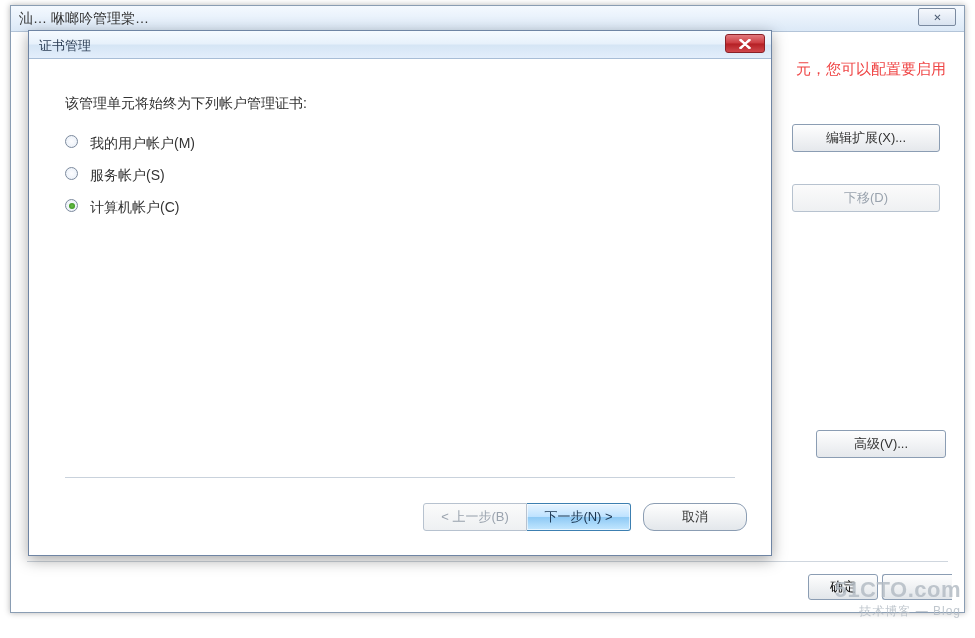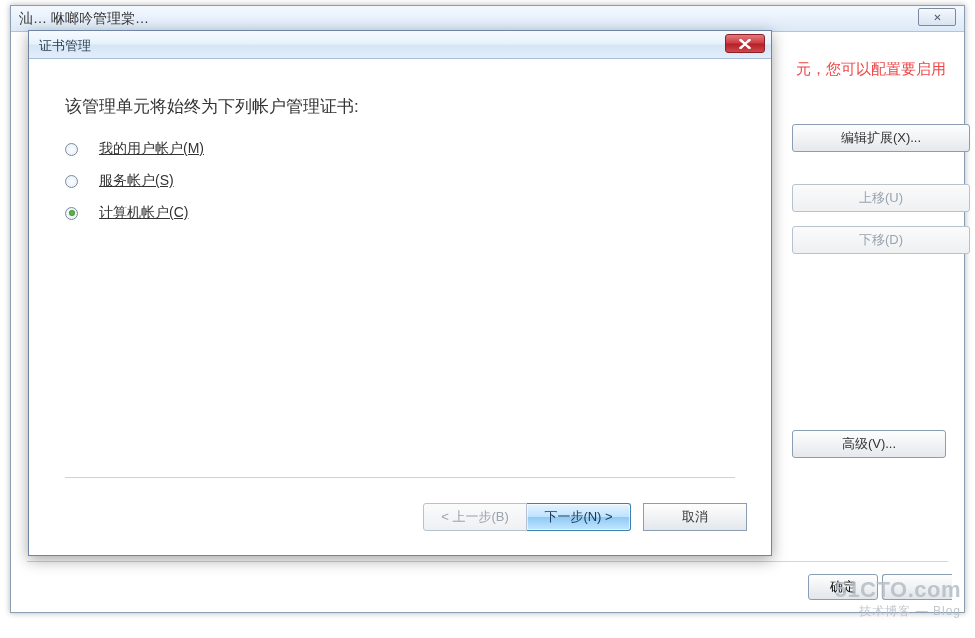--- a/index.html
+++ b/index.html
@@ -67,21 +67,21 @@
       color: #ef4444;
     }
     .bg-buttons {
       position: absolute;
       right: 18px;
       top: 92px;
       width: 154px;
     }
     .bg-btn {
       display: block;
-      width: 178px;
+      width: 148px;
       height: 28px;
       margin-bottom: 14px;
       border: 1px solid #8b9db3;
       border-radius: 3px;
       background: linear-gradient(#fefefe, #e5e8ec);
       color: #333;
       font-size: 13px;
       text-align: center;
       line-height: 26px;
       cursor: pointer;
@@ -173,33 +173,31 @@
       cursor: pointer;
     }
     .dlg-close svg { width: 14px; height: 10px; }
 
     .dlg-body {
       position: relative;
       padding: 36px 36px 0 36px;
       height: calc(100% - 28px - 64px);
     }
     .dlg-instruction {
-      font-size: 17px;
+      font-size: 14px;
       color: #333;
       margin-bottom: 22px;
     }
     .radio-row {
       display: flex;
-      align-items: center;
-      gap: 21px;
+      gap: 12px;
       margin-bottom: 14px;
       font-size: 14px;
       color: #333;
       cursor: pointer;
-      text-decoration: underline;
     }
     .radio {
       width: 13px; height: 13px;
       border: 1px solid #7c8a9d;
       border-radius: 50%;
       background: radial-gradient(#fdfdff, #e6edf6);
       position: relative;
       flex-shrink: 0;
     }
     .radio.checked::after {
@@ -224,21 +222,21 @@
     .dlg-hr {
       position: absolute;
       left: 36px;
       right: 36px;
       top: -14px;
       border-top: 1px solid #c9d2dc;
     }
     .wiz-btn, .wiz-btn-primary, .wiz-btn-disabled {
       min-width: 104px;
       height: 28px;
-      border-radius: 0;
+      border-radius: 11px;
       font-size: 13px;
       text-align: center;
       line-height: 26px;
       padding: 0 10px;
       cursor: pointer;
     }
     .wiz-btn {
       border: 1px solid #8b9db3;
       background: linear-gradient(#fefefe, #e3e7eb);
       color: #333;
@@ -284,27 +282,26 @@
     <div class="bg-close">
       <span>✕</span>
     </div>
   </div>
   <div class="bg-body">
     <div class="bg-text-right">元，您可以配置要启用</div>
 
     <div class="bg-buttons">
       <div class="bg-btn">编辑扩展(X)...</div>
       <div class="bg-btn-group2">
-        <div class="bg-btn disabled">上移(U)</div>
         <div class="bg-btn disabled">下移(D)</div>
       </div>
     </div>
 
     <div class="bg-adv">
-      <div class="bg-btn" style="width:154px;">高级(V)...</div>
+      <div class="bg-btn" style="width:130px;">高级(V)...</div>
     </div>
 
     <div class="bg-sep"></div>
     <div class="bg-ok">确定</div>
     <div class="bg-cancel-clip"></div>
   </div>
 </div>
 
 <div class="dialog">
   <div class="dlg-titlebar">

